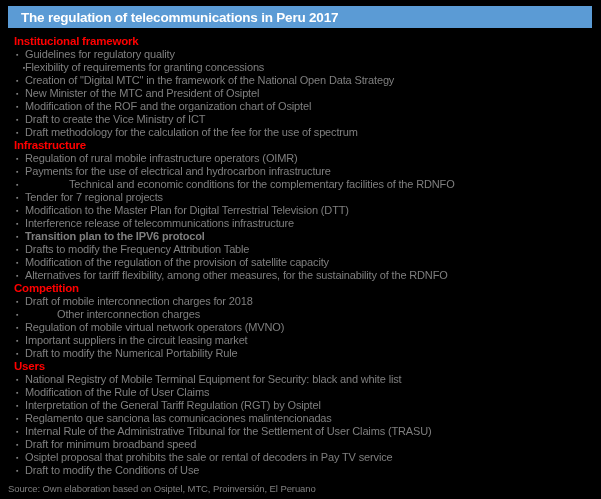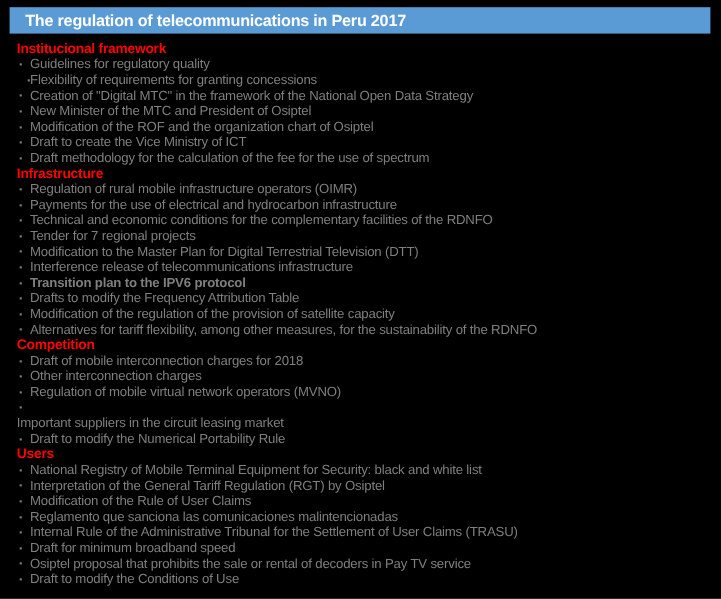--- a/index.html
+++ b/index.html
@@ -125,21 +125,21 @@
         <h2 class="section-title" style="color: rgb(255, 0, 0);">Infrastructure</h2>
         <ul class="section-list">
           <li class="list-item" style="color: rgb(127, 127, 127);">
             <span class="bullet">▪</span>
             <span>Regulation of rural mobile infrastructure operators (OIMR)</span>
           </li>
           <li class="list-item" style="color: rgb(127, 127, 127);">
             <span class="bullet">▪</span>
             <span>Payments for the use of electrical and hydrocarbon infrastructure</span>
           </li>
-          <li class="list-item" style="color: rgb(127, 127, 127);">
+          <li class="list-item" style="color: rgb(127, 127, 127); gap: 44px;">
             <span class="bullet">▪</span>
             <span>Technical and economic conditions for the complementary facilities of the RDNFO</span>
           </li>
           <li class="list-item" style="color: rgb(127, 127, 127);">
             <span class="bullet">▪</span>
             <span>Tender for 7 regional projects</span>
           </li>
           <li class="list-item" style="color: rgb(127, 127, 127);">
             <span class="bullet">▪</span>
             <span>Modification to the Master Plan for Digital Terrestrial Television (DTT)</span>
@@ -166,52 +166,52 @@
           </li>
         </ul>
       </section>
       <section>
         <h2 class="section-title" style="color: rgb(255, 0, 0);">Competition</h2>
         <ul class="section-list">
           <li class="list-item" style="color: rgb(127, 127, 127);">
             <span class="bullet">▪</span>
             <span>Draft of mobile interconnection charges for 2018</span>
           </li>
-          <li class="list-item" style="color: rgb(127, 127, 127);">
+          <li class="list-item" style="color: rgb(127, 127, 127); gap: 32px;">
             <span class="bullet">▪</span>
             <span>Other interconnection charges</span>
           </li>
           <li class="list-item" style="color: rgb(127, 127, 127);">
             <span class="bullet">▪</span>
             <span>Regulation of mobile virtual network operators (MVNO)</span>
           </li>
-          <li class="list-item" style="color: rgb(127, 127, 127); flex-direction: column;">
+          <li class="list-item" style="color: rgb(127, 127, 127);">
             <span class="bullet">▪</span>
             <span>Important suppliers in the circuit leasing market</span>
           </li>
           <li class="list-item" style="color: rgb(127, 127, 127);">
             <span class="bullet">▪</span>
             <span>Draft to modify the Numerical Portability Rule</span>
           </li>
         </ul>
       </section>
       <section>
         <h2 class="section-title" style="color: rgb(255, 0, 0);">Users</h2>
         <ul class="section-list">
           <li class="list-item" style="color: rgb(127, 127, 127);">
             <span class="bullet">▪</span>
             <span>National Registry of Mobile Terminal Equipment for Security: black and white list</span>
           </li>
           <li class="list-item" style="color: rgb(127, 127, 127);">
             <span class="bullet">▪</span>
+            <span>Modification of the Rule of User Claims</span>
+          </li>
+          <li class="list-item" style="color: rgb(127, 127, 127);">
+            <span class="bullet">▪</span>
             <span>Interpretation of the General Tariff Regulation (RGT) by Osiptel</span>
-          </li>
-          <li class="list-item" style="color: rgb(127, 127, 127);">
-            <span class="bullet">▪</span>
-            <span>Modification of the Rule of User Claims</span>
           </li>
           <li class="list-item" style="color: rgb(127, 127, 127);">
             <span class="bullet">▪</span>
             <span>Reglamento que sanciona las comunicaciones malintencionadas</span>
           </li>
           <li class="list-item" style="color: rgb(127, 127, 127);">
             <span class="bullet">▪</span>
             <span>Internal Rule of the Administrative Tribunal for the Settlement of User Claims (TRASU)</span>
           </li>
           <li class="list-item" style="color: rgb(127, 127, 127);">

